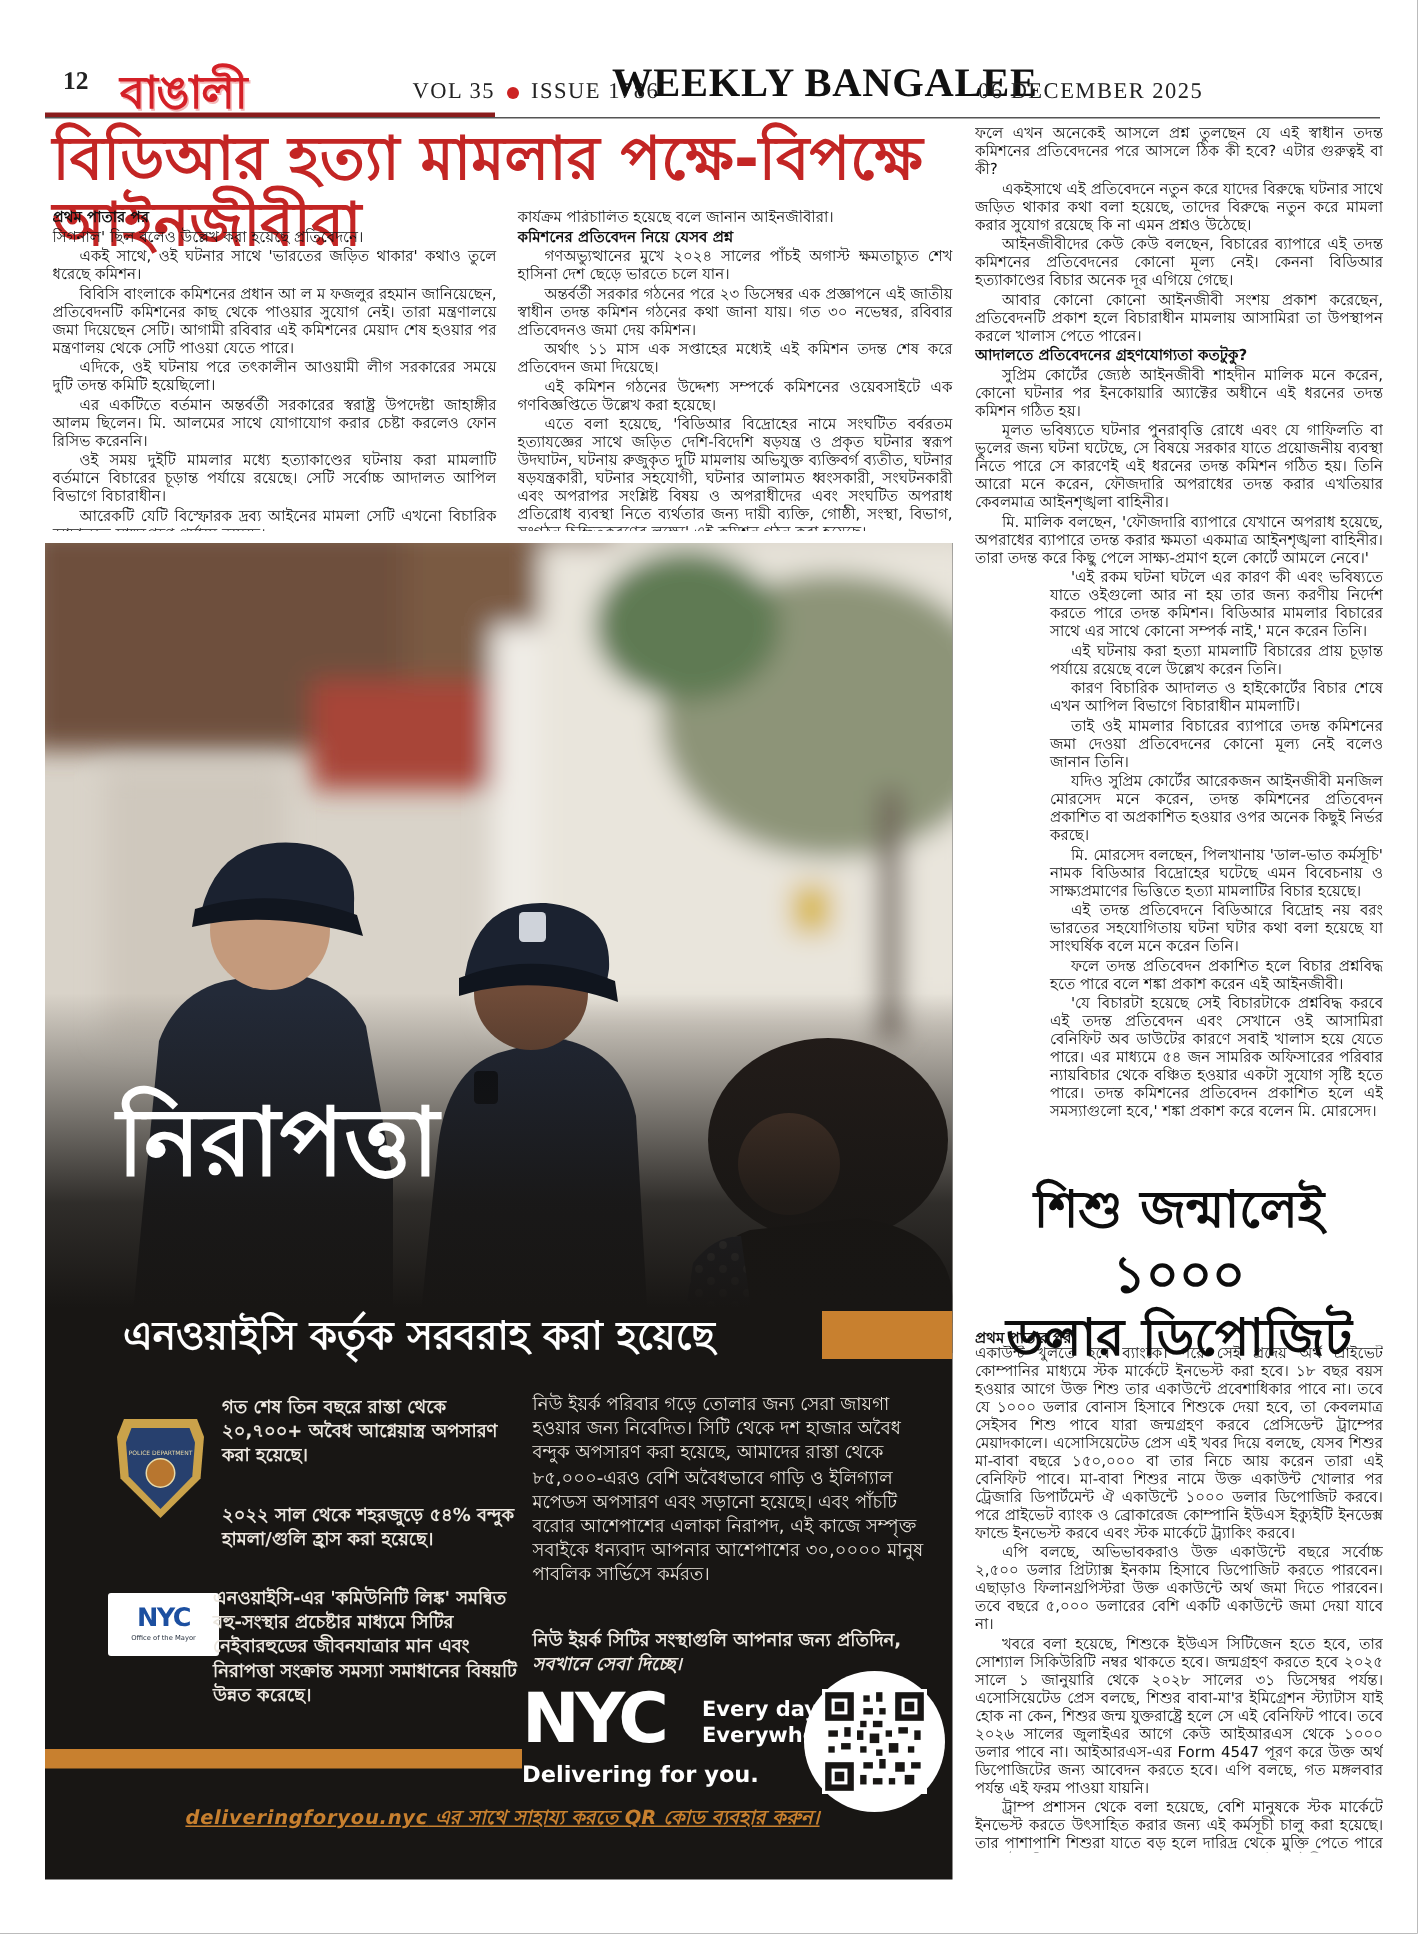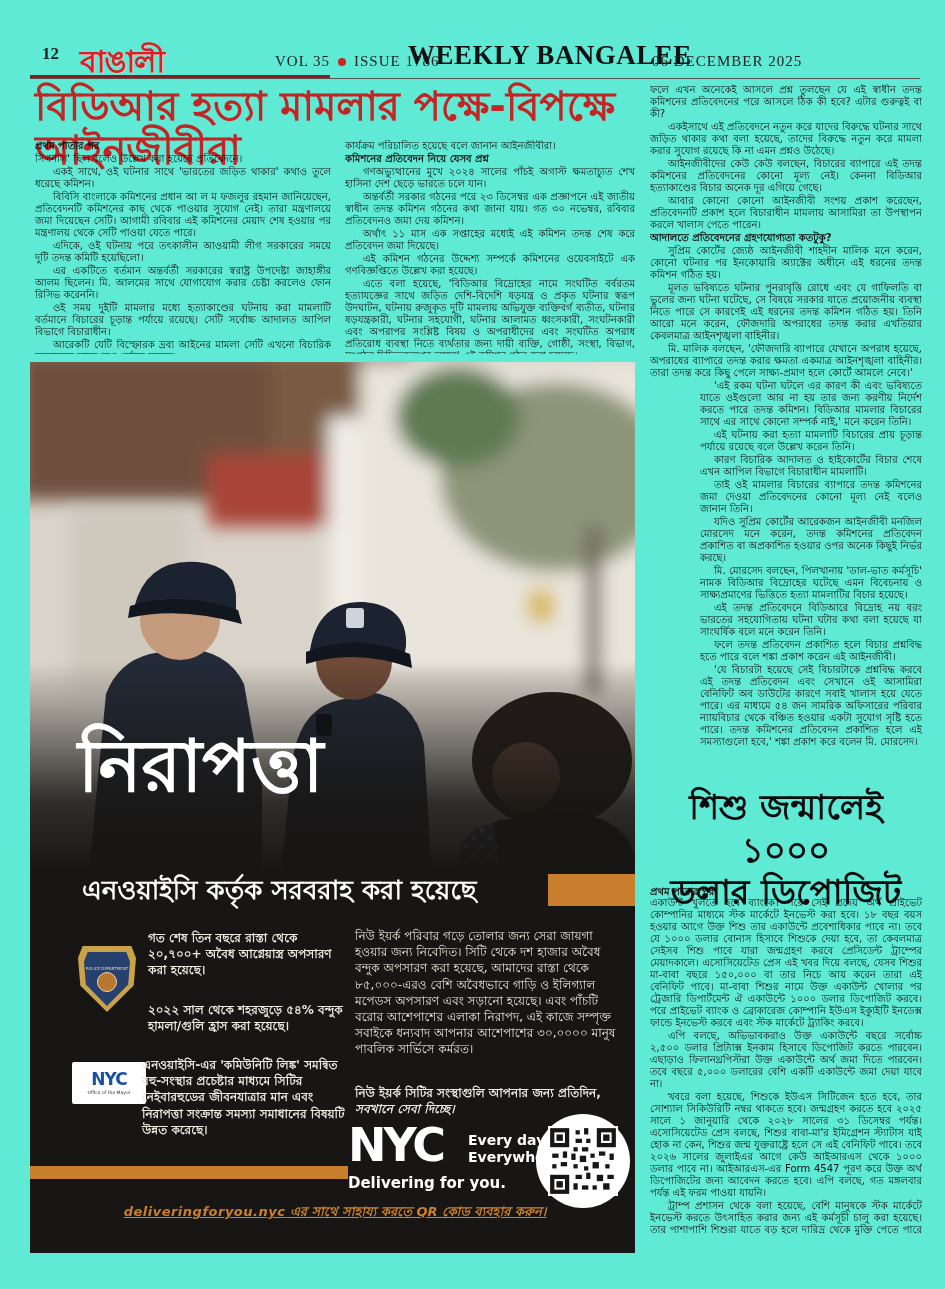--- a/index.html
+++ b/index.html
@@ -1,16 +1,16 @@
 <!DOCTYPE html>
 <html><head>
 <meta charset="utf-8">
 <style>
   html,body{margin:0;padding:0;background:#888;}
-  .page{position:relative;width:945px;height:1289px;background:#5eead4;margin:0 auto;
+  .page{position:relative;width:945px;height:1289px;background:#ffffff;margin:0 auto;
         font-family:"DejaVu Sans","Liberation Sans",sans-serif;color:#111;overflow:hidden;}
   
   .pageno{position:absolute;left:42px;top:44px;font-family:"Liberation Serif",serif;
           font-size:17px;font-weight:700;color:#222;}
   .logo{position:absolute;left:80px;top:38px;font-size:30px;font-weight:800;color:#d42027;
         letter-spacing:-1px;text-shadow:1px 1px 0 #f3b9b9;}
   .volissue{position:absolute;left:228px;top:53px;font-family:"Liberation Serif",serif;
             font-size:15px;letter-spacing:1px;color:#222;display:flex;align-items:center;gap:8px;margin-left:47px;}
   .redbullet{width:8px;height:8px;border-radius:50%;background:#cc2222;display:inline-block;}
   .masthead{position:absolute;left:408px;top:40px;font-family:"Liberation Serif",serif;
@@ -35,21 +35,21 @@
   
   .headline2{position:absolute;left:650px;top:786px;width:272px;text-align:center;
              font-size:34px;line-height:1.25;font-weight:800;color:#0d0d0d;}
   .art2lead{position:absolute;left:650px;top:884px;width:272px;font-size:10px;font-weight:700;}
   .art2body{left:650px;top:897px;width:272px;height:338px;}
   
   .ad{position:absolute;left:30px;top:362px;width:605px;height:891px;background:#181614;overflow:hidden;}
   .photo{position:absolute;left:0;top:0;width:605px;height:520px;}
   .fade{position:absolute;left:0;top:0;width:605px;height:540px;
         background:linear-gradient(to bottom,rgba(24,22,20,0) 300px,rgba(24,22,20,.88) 440px,#181614 510px);}
-  .ad-title{position:absolute;left:48px;top:368px;font-size:72px;line-height:1;font-weight:800;color:#fff;}
+  .ad-title{position:absolute;left:48px;top:368px;font-size:63px;line-height:1;font-weight:800;color:#fff;}
   .ad-sub{position:absolute;left:52px;top:508px;font-size:26px;font-weight:800;color:#fff;}
   .ad-sub-bar{position:absolute;left:518px;top:512px;width:87px;height:32px;background:#c8802f;}
   .ad-text{position:absolute;color:#ece7df;font-size:12px;line-height:1.35;font-weight:700;}
   .item1{left:118px;top:568px;width:196px;}
   .item2{left:118px;top:640px;width:206px;}
   .item3{left:112px;top:695px;width:212px;}
   .adright{left:325px;top:566px;width:262px;font-weight:400;}
   .tagline{left:325px;top:723px;width:262px;}
   .tagline .it{font-style:italic;font-weight:800;}
   

